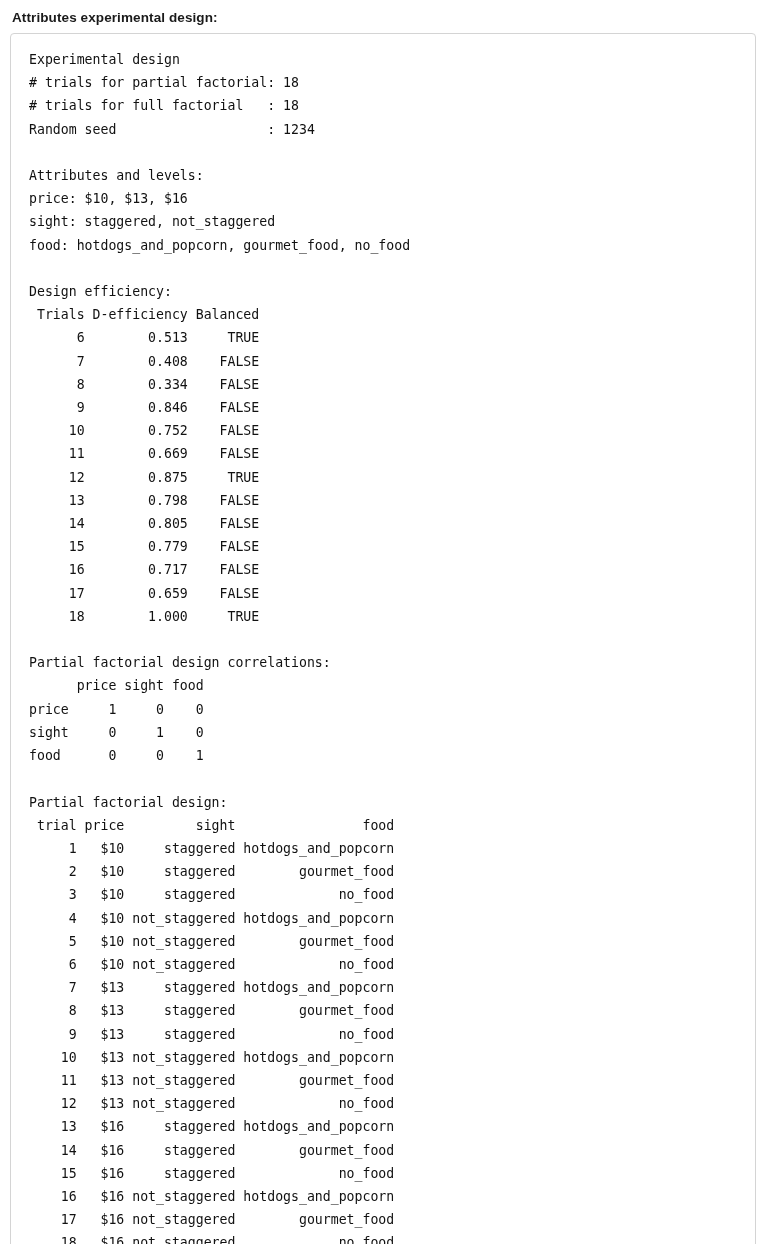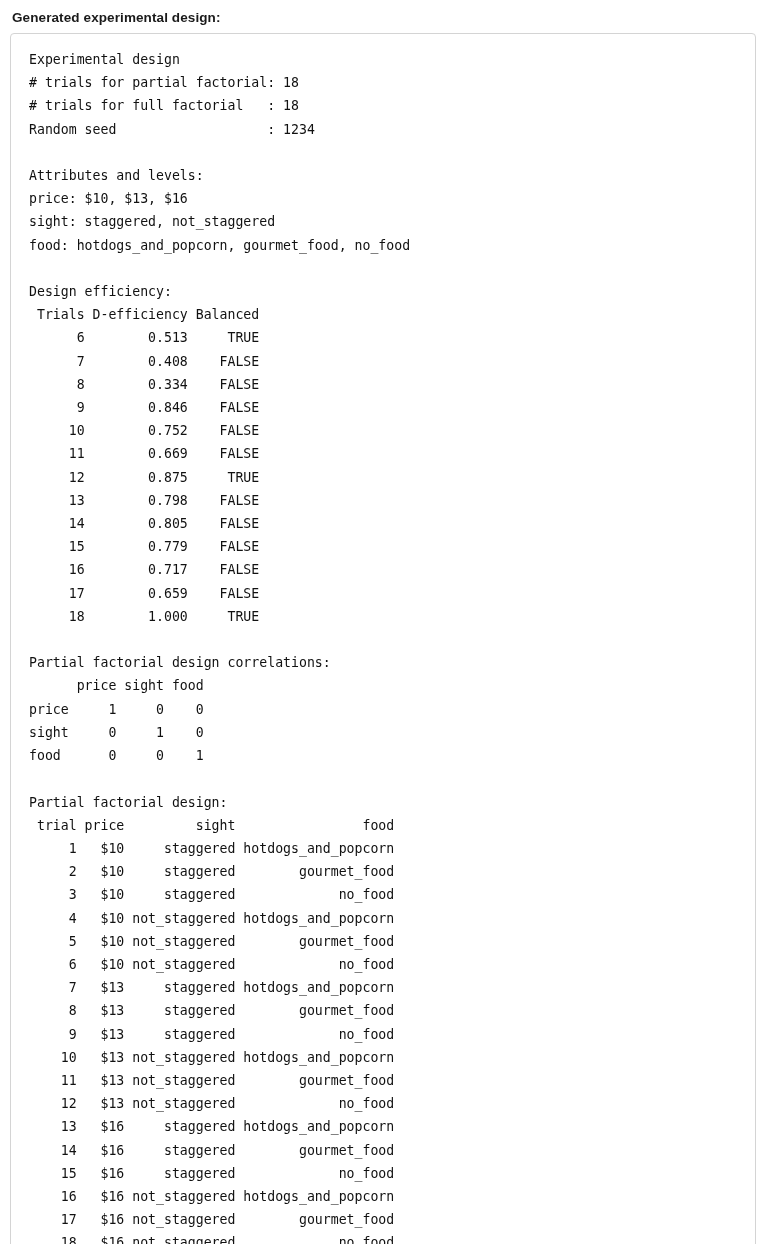--- a/index.html
+++ b/index.html
@@ -43,21 +43,21 @@
     white-space: pre;
     overflow: visible;
     letter-spacing: 0px;
   }
 </style>
 </head>
 <body>
 
 <div class="page">
 
-  <div class="section-title">Generated experimental design:</div>
+  <div class="section-title">Attributes experimental design:</div>
 
   <div class="output-box">
     <pre class="console">Experimental design
 # trials for partial factorial: 18
 # trials for full factorial   : 18
 Random seed                   : 1234
 
 Attributes and levels:
 price: $10, $13, $16
 sight: staggered, not_staggered

